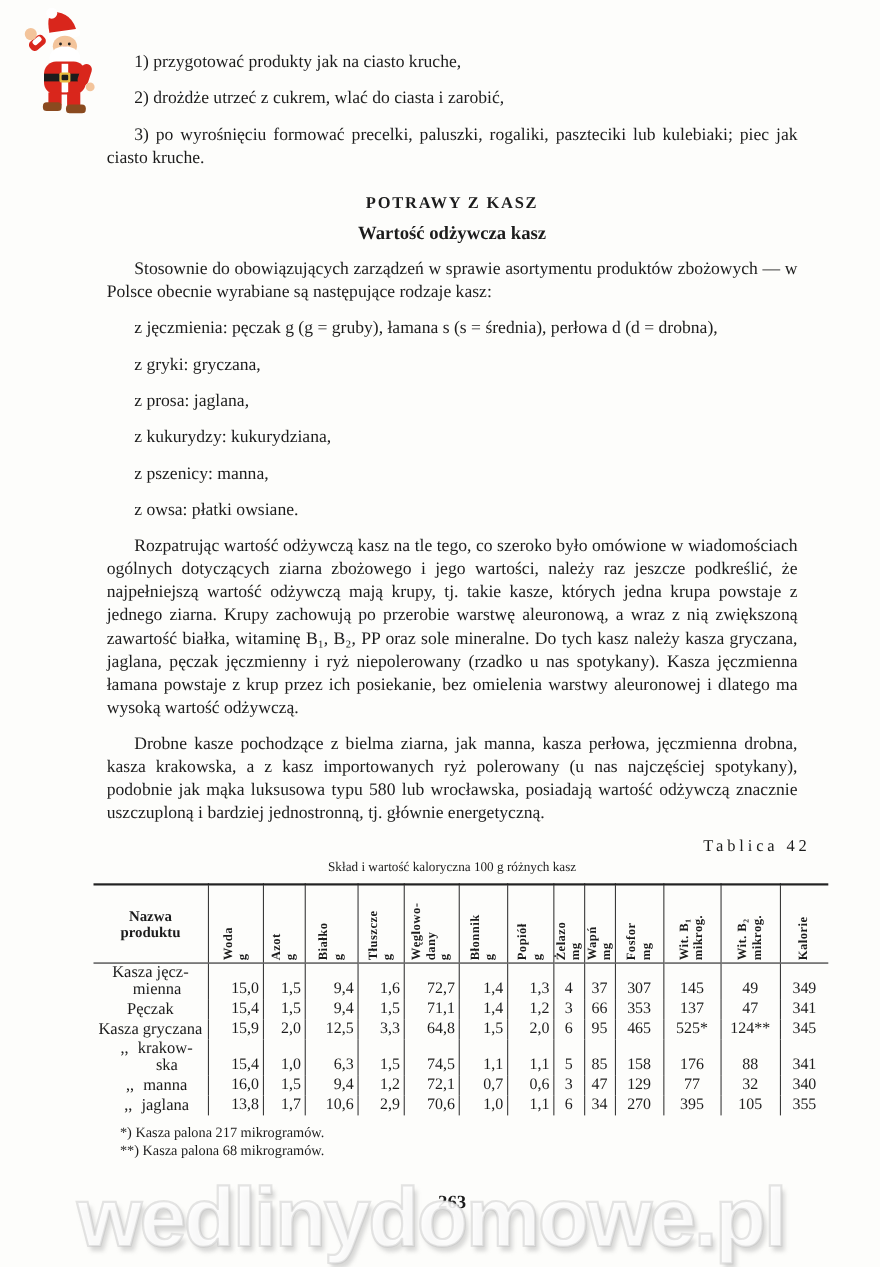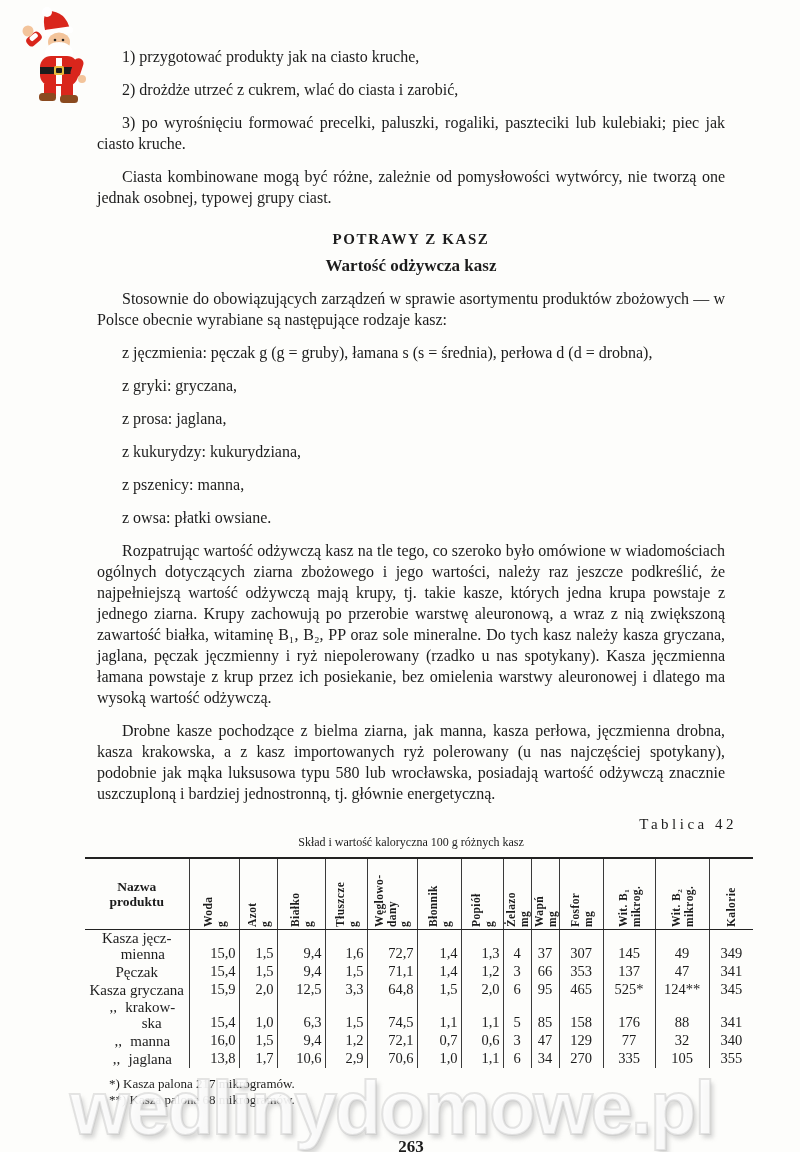--- a/index.html
+++ b/index.html
@@ -114,21 +114,20 @@
       <rect x="52" y="91" width="18" height="8" rx="3.5" fill="#8a4a1f"></rect>
     </svg>
   </div>
 
   <div class="content">
 
 
     <p class="para">1) przygotować produkty jak na ciasto kruche,</p>
     <p class="para">2) drożdże utrzeć z cukrem, wlać do ciasta i zarobić,</p>
     <p class="para">3) po wyrośnięciu formować precelki, paluszki, rogaliki, paszteciki lub kulebiaki; piec jak ciasto kruche.</p>
-    <p class="para">Ciasta kombinowane mogą być różne, zależnie od pomysłowości wytwórcy, nie tworzą one jednak osobnej, typowej grupy ciast.</p>
 
     <h2 class="sec">POTRAWY Z KASZ</h2>
     <h3 class="sub">Wartość odżywcza kasz</h3>
 
     <p class="para">Stosownie do obowiązujących zarządzeń w sprawie asortymentu produktów zbożowych — w Polsce obecnie wyrabiane są następujące rodzaje kasz:</p>
     <p class="para">z jęczmienia: pęczak g (g = gruby), łamana s (s = średnia), perłowa d (d = drobna),</p>
     <p class="para">z gryki: gryczana,</p>
     <p class="para">z prosa: jaglana,</p>
     <p class="para">z kukurydzy: kukurydziana,</p>
     <p class="para">z pszenicy: manna,</p>
@@ -314,21 +313,21 @@
             <td class="num-r">13,8</td>
             <td class="num-r">1,7</td>
             <td class="num-r">10,6</td>
             <td class="num-r">2,9</td>
             <td class="num-r">70,6</td>
             <td class="num-r">1,0</td>
             <td class="num-r">1,1</td>
             <td class="num-c">6</td>
             <td class="num-c">34</td>
             <td class="num-c">270</td>
-            <td class="num-c">335</td>
+            <td class="num-c">395</td>
             <td class="num-c">105</td>
             <td class="num-c">355</td>
           </tr>
         </tbody>
       </table>
 
     <div class="footnotes">
       <div>*) Kasza palona 217 mikrogramów.</div>
       <div>**) Kasza palona 68 mikrogramów.</div>
     </div>

